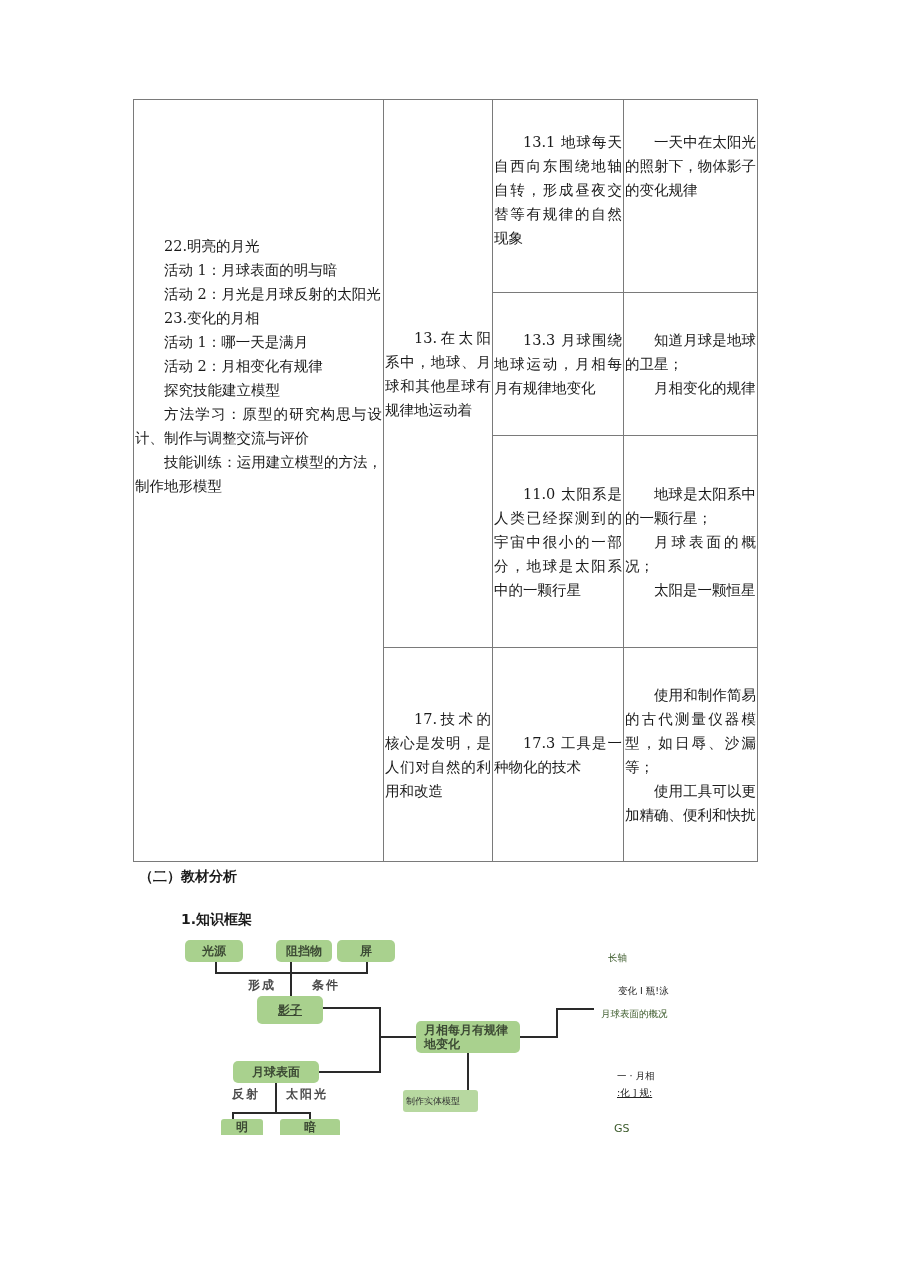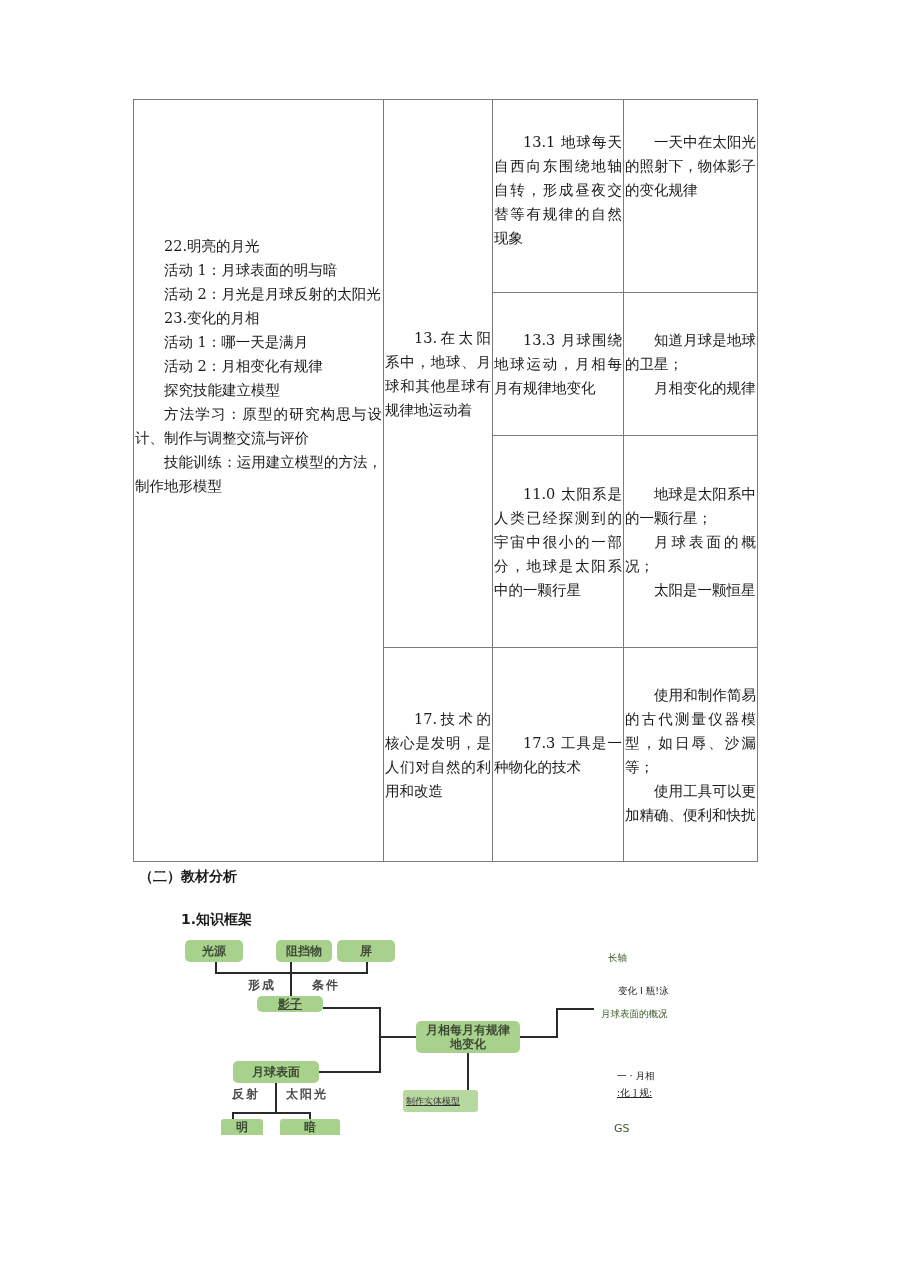--- a/index.html
+++ b/index.html
@@ -37,21 +37,21 @@
       font-size: 14px; font-weight: bold; margin: 4px;
     }
     .diagram { position: absolute; left: 0; top: 0; width: 920px; height: 1288px; pointer-events: none; }
     .node {
       position: absolute;
       background: #a9d18e;
       border-radius: 5px;
       font-family: "DejaVu Sans", "Liberation Sans", sans-serif;
       font-size: 12px; font-weight: bold; color: #3c4a34;
       display: flex; align-items: center; justify-content: center;
-      text-align: center; line-height: 14px;
+      line-height: 14px;
       pointer-events: auto;
     }
     .edge-label {
       position: absolute;
       font-family: "DejaVu Sans", "Liberation Sans", sans-serif;
       font-size: 12px; color: #4a4a4a; font-weight: bold;
       letter-spacing: 2px;
       pointer-events: auto;
     }
     .line { position: absolute; background: #2a2a2a; }
@@ -62,21 +62,20 @@
       pointer-events: auto;
     }
     .side-text.dark { color: #222; }
     .side-text.gs { font-size: 11px; color: #3b5a2a; }
     .model-box {
       position: absolute; left: 403px; top: 1090px; width: 72px; height: 22px;
       background: #b7d8a0; border-radius: 3px;
       font-family: "DejaVu Sans", "Liberation Sans", sans-serif;
       font-size: 9px; color: #333; display: flex; align-items: center; padding-left: 3px;
       pointer-events: auto;
-      text-decoration: underline;
     }
   </style>
 </head>
 <body>
 
 <table class="doc-table">
   <colgroup>
     <col class="c1">
       <col class="c2">
       <col class="c3">
@@ -149,21 +148,21 @@
   <div class="node" style="left:337px; top:940px; width:58px; height:22px;">屏</div>
 
   <div class="line" style="left:215px; top:962px; width:2px; height:11px;"></div>
   <div class="line" style="left:290px; top:962px; width:2px; height:34px;"></div>
   <div class="line" style="left:366px; top:962px; width:2px; height:11px;"></div>
   <div class="line" style="left:215px; top:972px; width:153px; height:2px;"></div>
 
   <span class="edge-label" style="left:248px; top:977px;">形成</span>
   <span class="edge-label" style="left:312px; top:977px;">条件</span>
 
-  <div class="node" style="left:257px; top:996px; width:66px; height:16px;text-decoration:underline;">影子</div>
+  <div class="node" style="left:257px; top:996px; width:66px; height:28px;text-decoration:underline;">影子</div>
 
   <div class="line" style="left:323px; top:1007px; width:57px; height:2px;"></div>
   <div class="line" style="left:379px; top:1007px; width:2px; height:66px;"></div>
   <div class="line" style="left:318px; top:1071px; width:63px; height:2px;"></div>
   <div class="line" style="left:380px; top:1036px; width:36px; height:2px;"></div>
 
   <div class="node" style="left:416px; top:1021px; width:104px; height:32px; padding:0 8px; box-sizing:border-box;">月相每月有规律地变化</div>
 
   <div class="line" style="left:520px; top:1036px; width:38px; height:2px;"></div>
   <div class="line" style="left:556px; top:1008px; width:2px; height:30px;"></div>

